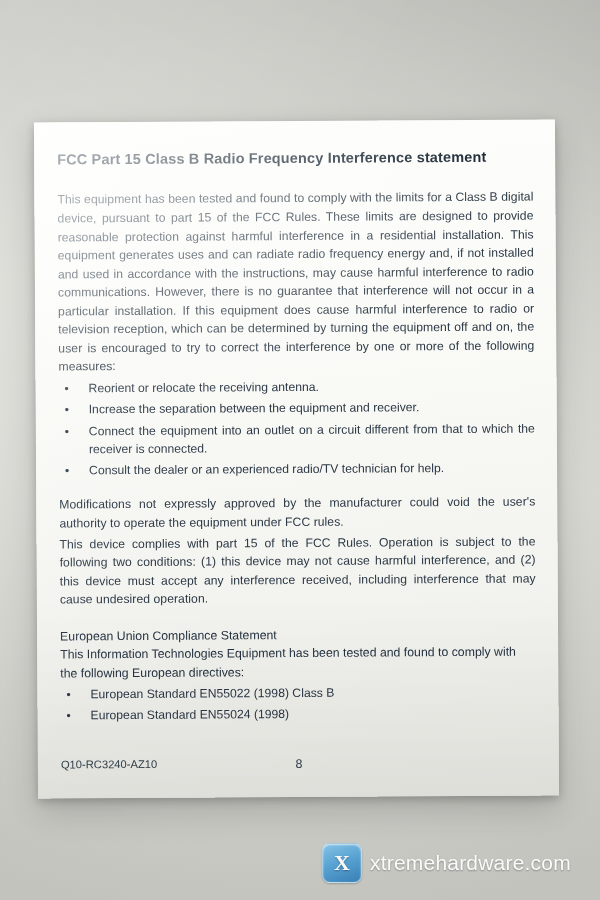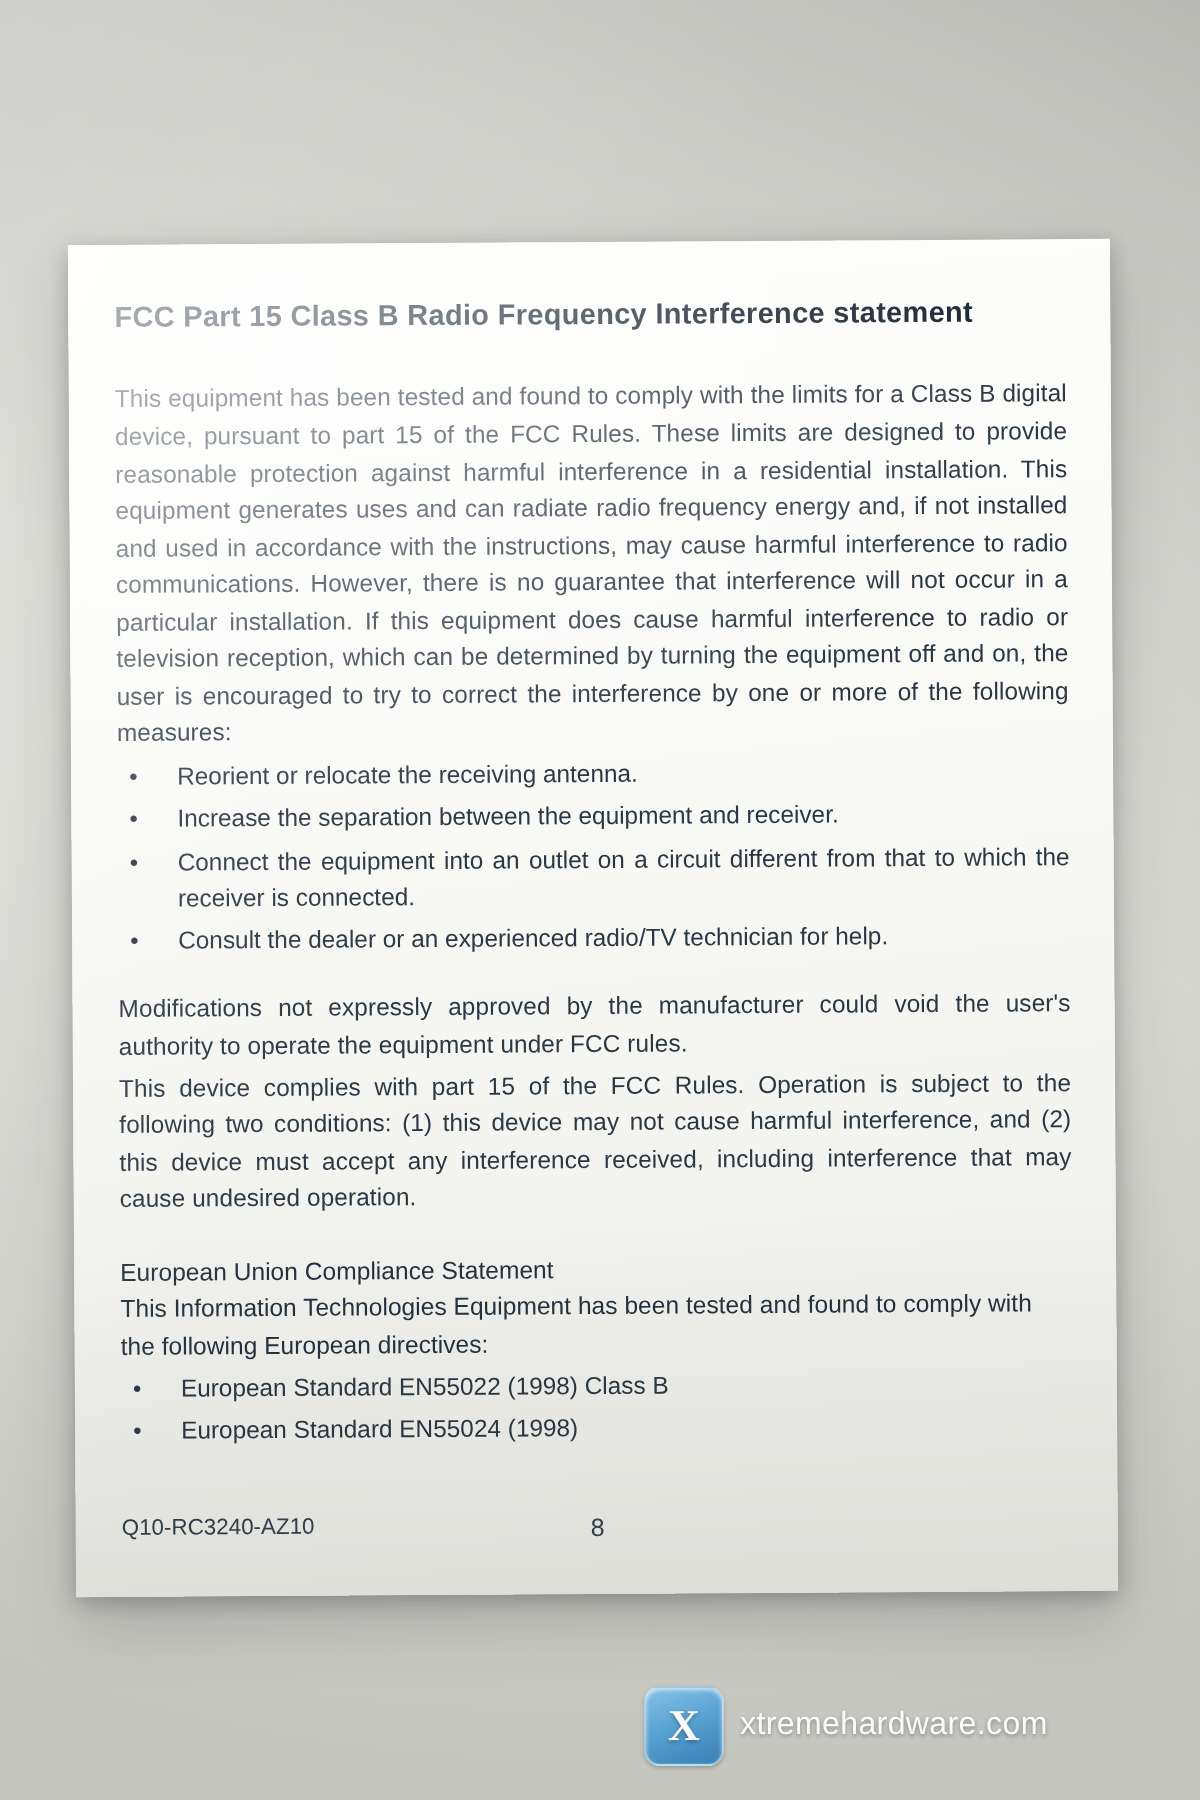--- a/index.html
+++ b/index.html
@@ -176,21 +176,21 @@
     display: flex;
     align-items: center;
     justify-content: center;
     color: #ffffff;
     font-weight: bold;
     font-size: 22px;
     font-family: "Liberation Serif", serif;
     text-shadow: 0 1px 2px rgba(0,0,0,0.35);
   }
   #wm-text {
-    font-size: 16px;
+    font-size: 21px;
     color: #ffffff;
     letter-spacing: 0.2px;
     text-shadow: 0 1px 2px rgba(0,0,0,0.35);
     font-family: "Liberation Sans", sans-serif;
   }
 </style>
 </head>
 <body>
 
 <div id="scene">

